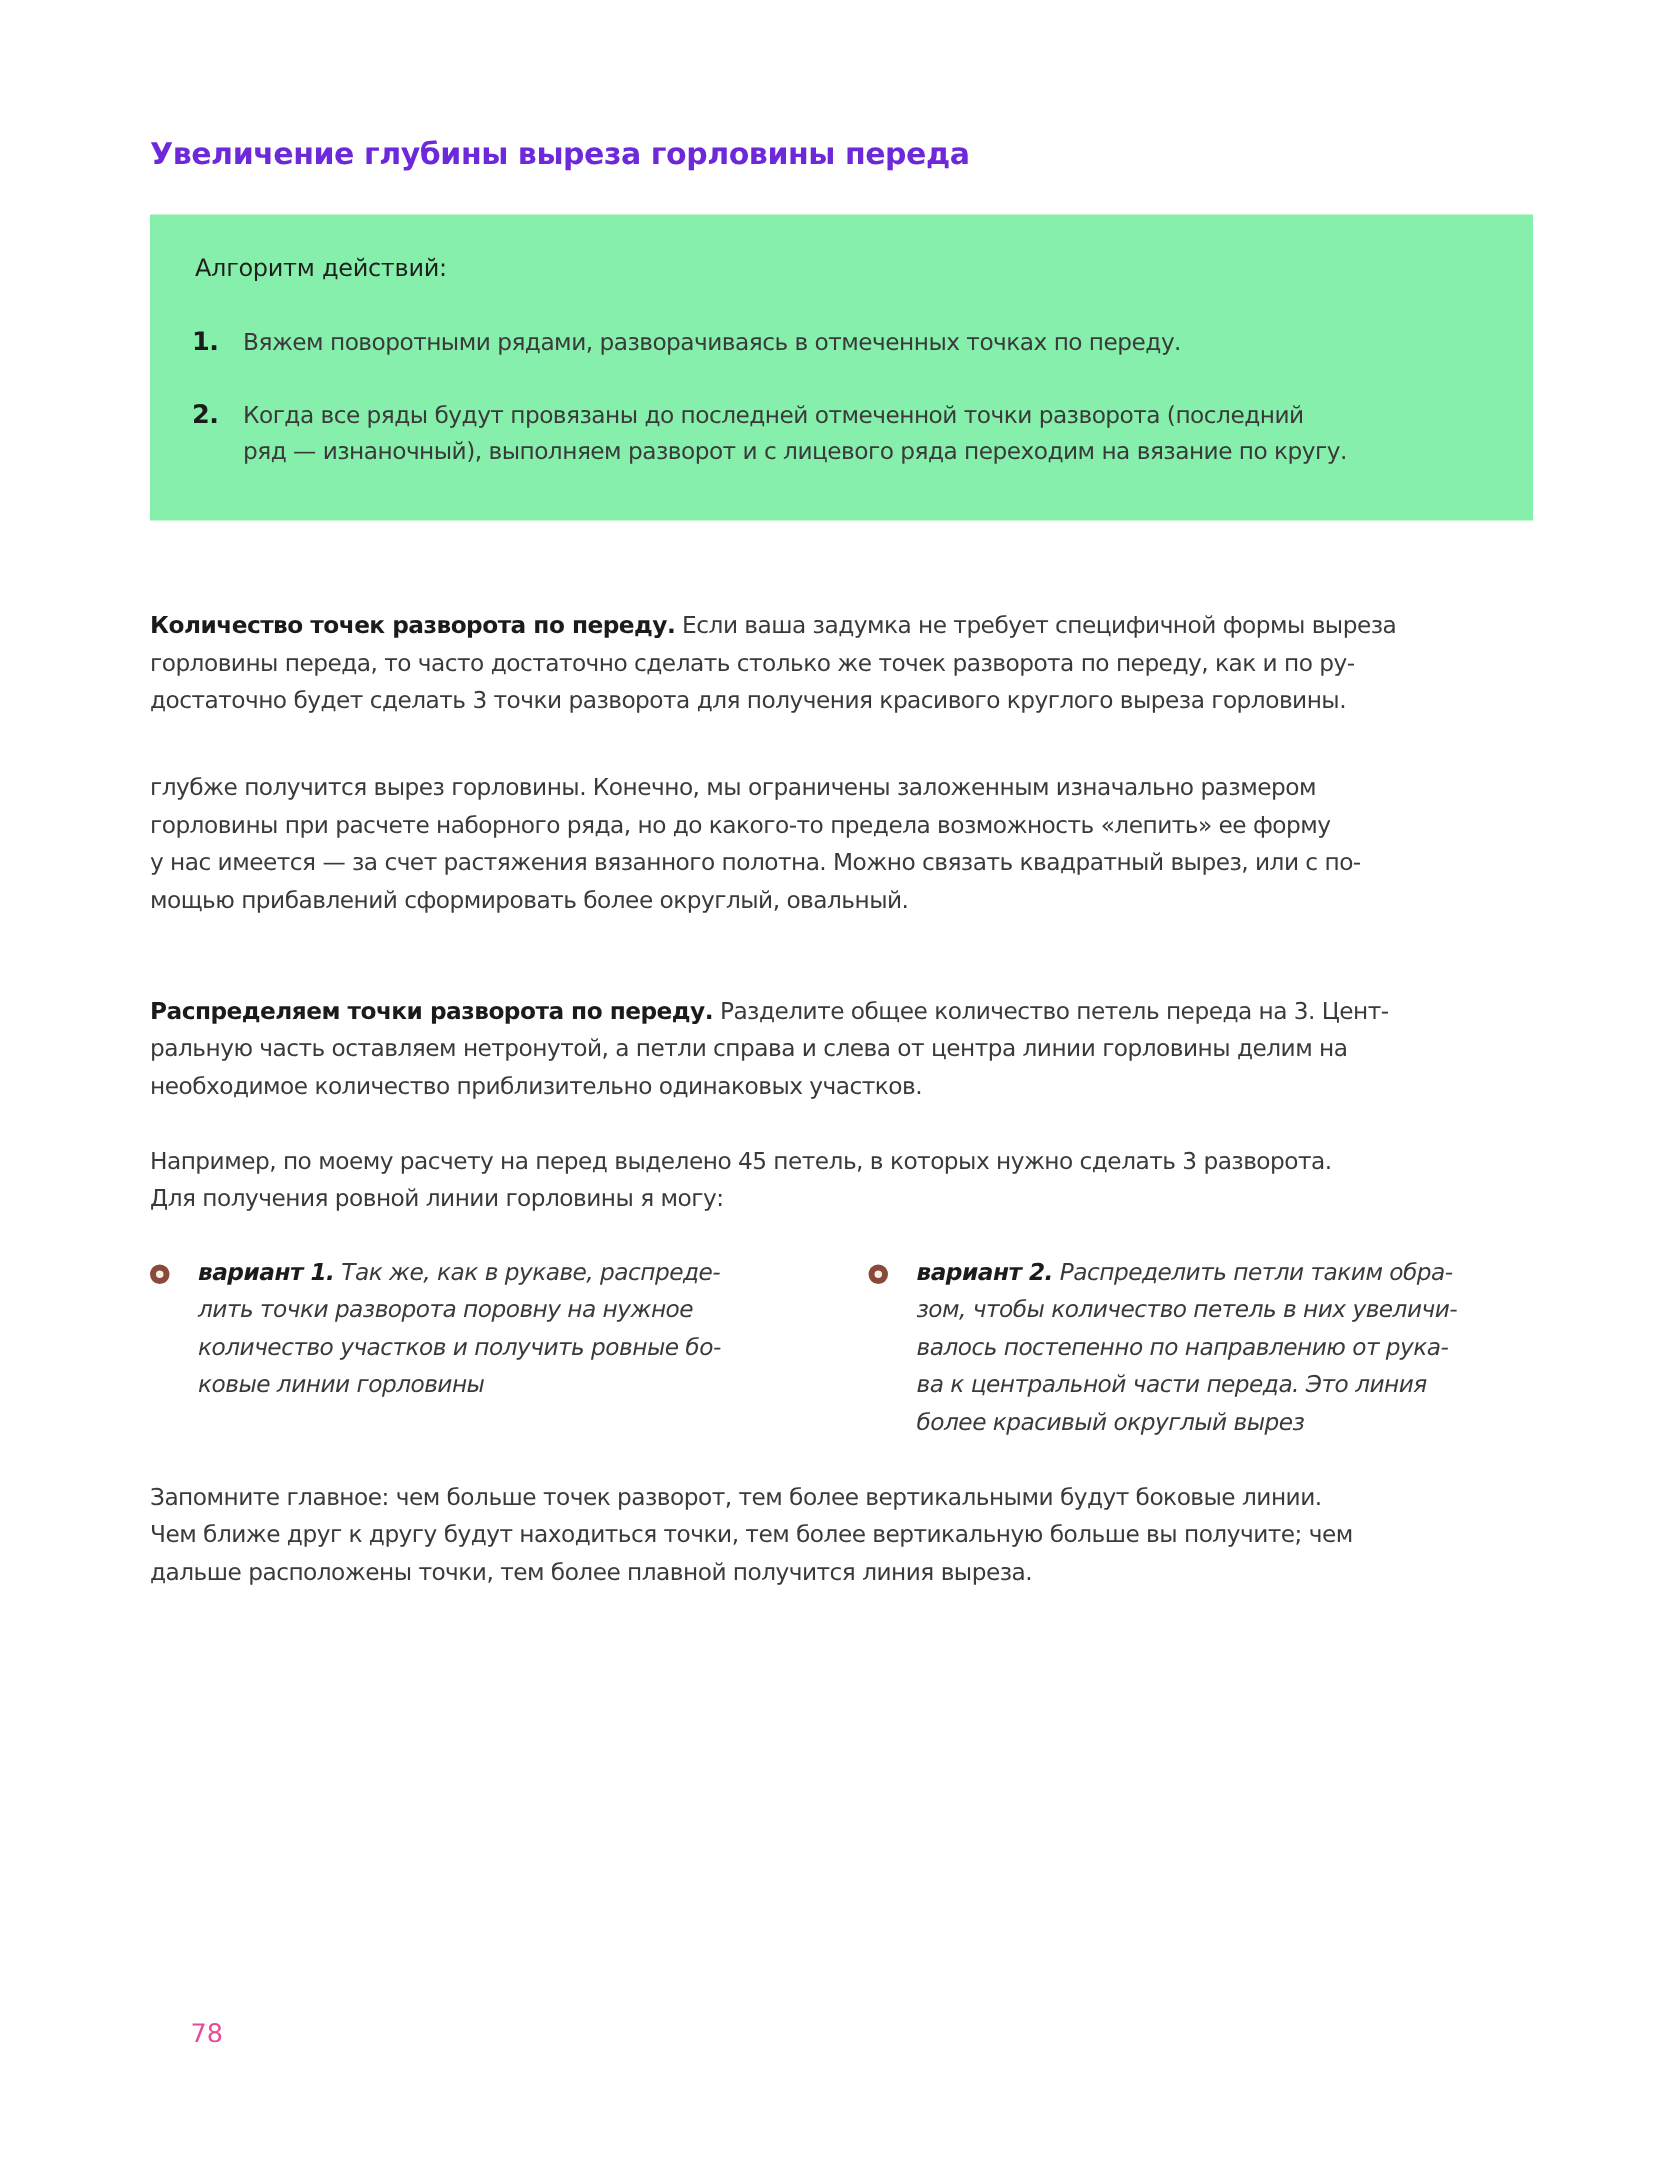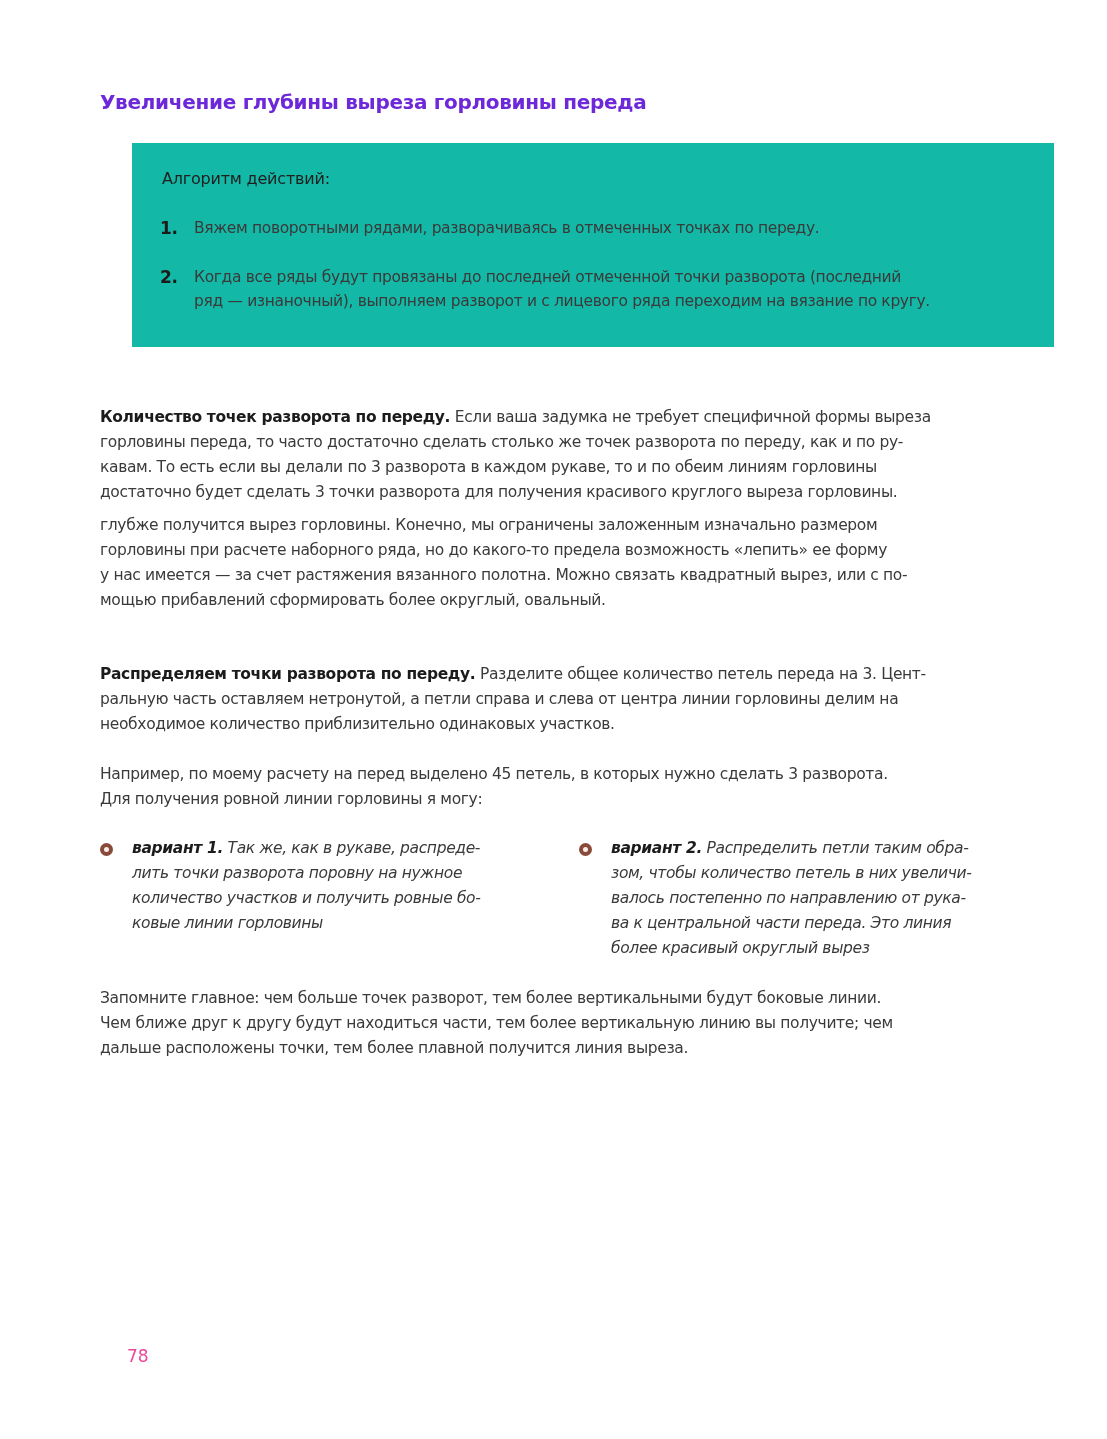--- a/index.html
+++ b/index.html
@@ -27,23 +27,22 @@
       color: #6d28d9;
       line-height: 28px;
       white-space: nowrap;
     }
     .algo-box {
       position: absolute;
       left: 100px;
       top: 143px;
       width: 922px;
       height: 204px;
-      background: #14b8a6;
+      background: #86efac;
       box-sizing: border-box;
-      margin-left: 32px;
     }
     .algo-title {
       position: absolute;
       left: 30px;
       top: 25px;
       font-size: 16px;
       letter-spacing: -0.2px;
       color: #1f1f1f;
       line-height: 22px;
       white-space: nowrap;
@@ -140,21 +139,20 @@
     <span class="text">
       <span class="line">Когда все ряды будут провязаны до последней отмеченной точки разворота (последний</span>
       <span class="line">ряд — изнаночный), выполняем разворот и с лицевого ряда переходим на вязание по кругу.</span>
     </span>
   </div>
 </div>
 
 <p class="para" style="top:389px;margin-top:16px;">
   <span class="line"><span class="lead">Количество точек разворота по переду.</span><span> Если ваша задумка не требует специфичной формы выреза</span></span>
   <span class="line">горловины переда, то часто достаточно сделать столько же точек разворота по переду, как и по ру-</span>
-  <span class="line">кавам. То есть если вы делали по 3 разворота в каждом рукаве, то и по обеим линиям горловины</span>
   <span class="line">достаточно будет сделать 3 точки разворота для получения красивого круглого выреза горловины.</span>
 </p>
 
 <p class="para" style="top:513px;">
   <span class="line">глубже получится вырез горловины. Конечно, мы ограничены заложенным изначально размером</span>
   <span class="line">горловины при расчете наборного ряда, но до какого-то предела возможность «лепить» ее форму</span>
   <span class="line">у нас имеется — за счет растяжения вязанного полотна. Можно связать квадратный вырез, или с по-</span>
   <span class="line">мощью прибавлений сформировать более округлый, овальный.</span>
 </p>
 
@@ -185,17 +183,17 @@
     <span class="line"><span class="lead">вариант 2.</span><span> Распределить петли таким обра-</span></span>
     <span class="line">зом, чтобы количество петель в них увеличи-</span>
     <span class="line">валось постепенно по направлению от рука-</span>
     <span class="line">ва к центральной части переда. Это линия</span>
     <span class="line">более красивый округлый вырез</span>
   </span>
 </div>
 
 <p class="para" style="top:986px;">
   <span class="line">Запомните главное: чем больше точек разворот, тем более вертикальными будут боковые линии.</span>
-  <span class="line">Чем ближе друг к другу будут находиться части, тем более вертикальную линию вы получите; чем</span>
+  <span class="line">Чем ближе друг к другу будут находиться точки, тем более вертикальную больше вы получите; чем</span>
   <span class="line">дальше расположены точки, тем более плавной получится линия выреза.</span>
 </p>
 
 <div class="page-number">78</div>
 
 </body></html>

